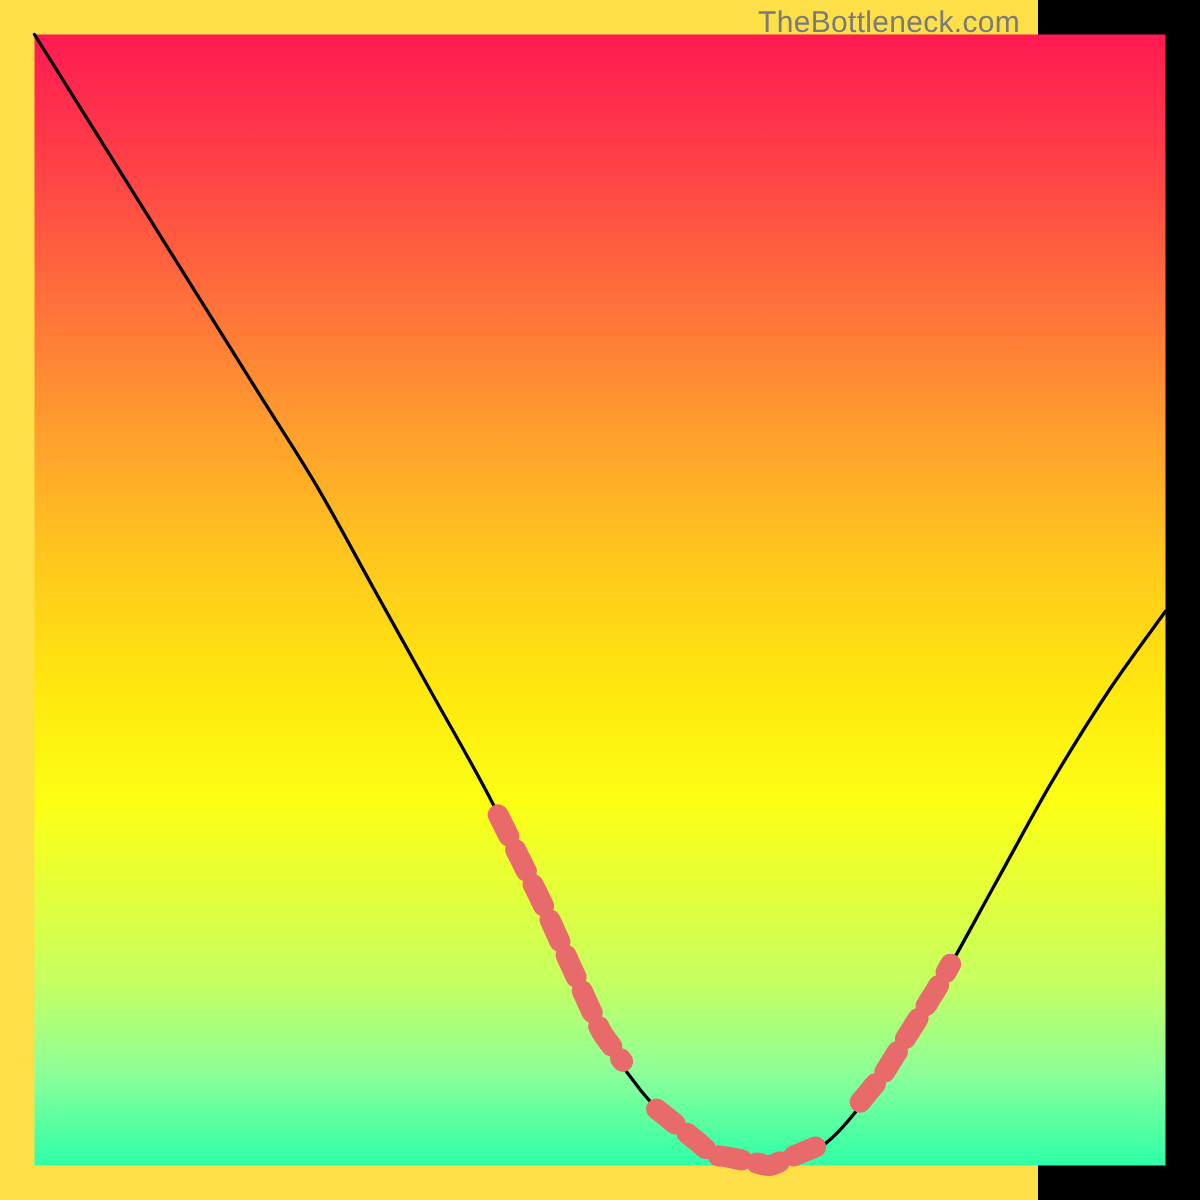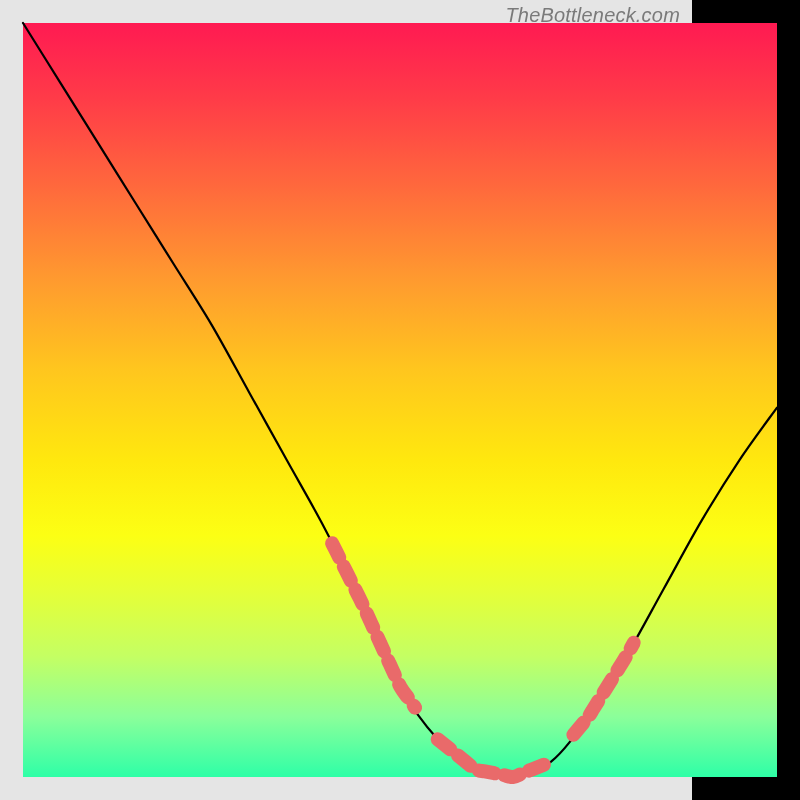--- a/index.html
+++ b/index.html
@@ -10,22 +10,21 @@
     background: #000;
     overflow: hidden;
     font-family: Arial, Helvetica, sans-serif;
   }
   .frame {
     position: absolute;
     left: 0;
     top: 0;
     width: 692px;
     height: 800px;
-    background: #e5e5e5;
-    font-style: italic;
+    background: #fde047;
   }
   .plot {
     position: absolute;
     left: 23px;
     top: 23px;
     width: 754px;
     height: 754px;
     background: linear-gradient(to bottom,
       #ff1a52 0%,
       #ff3b48 10%,

